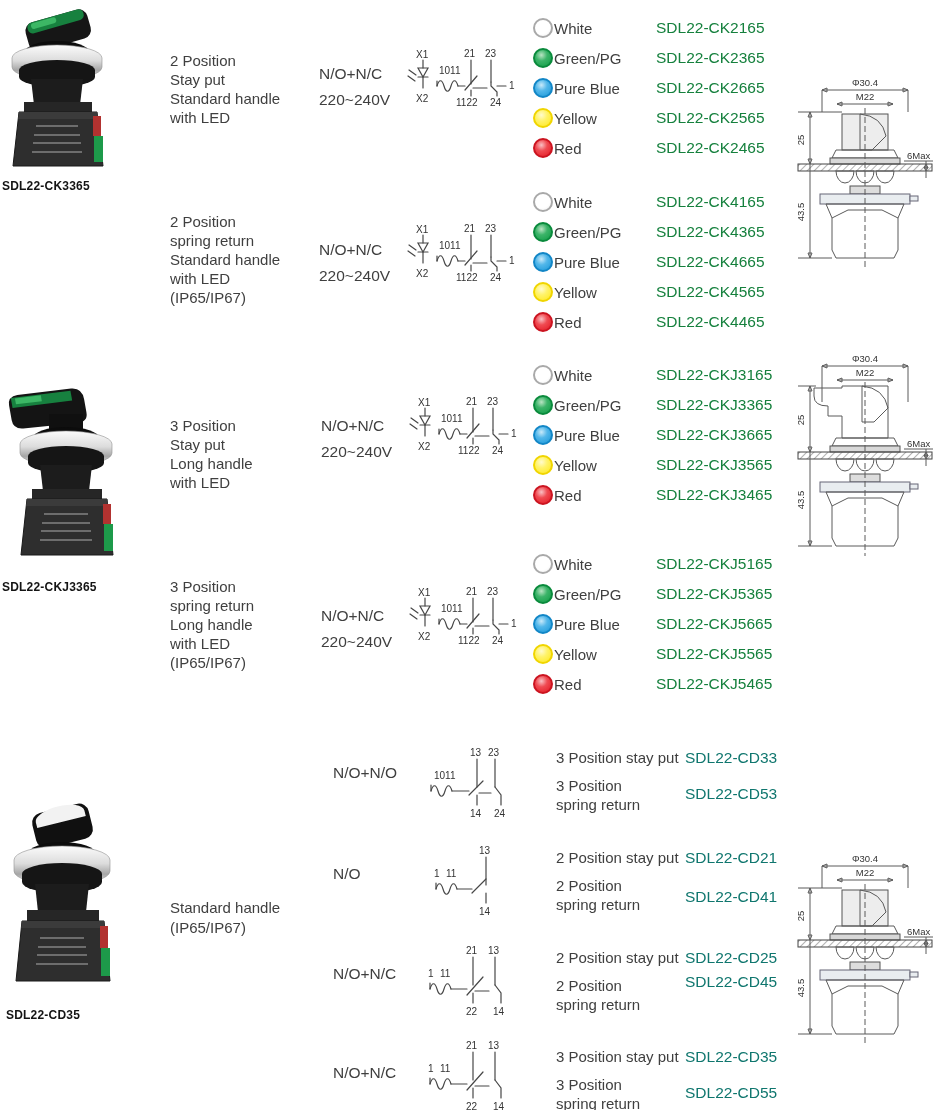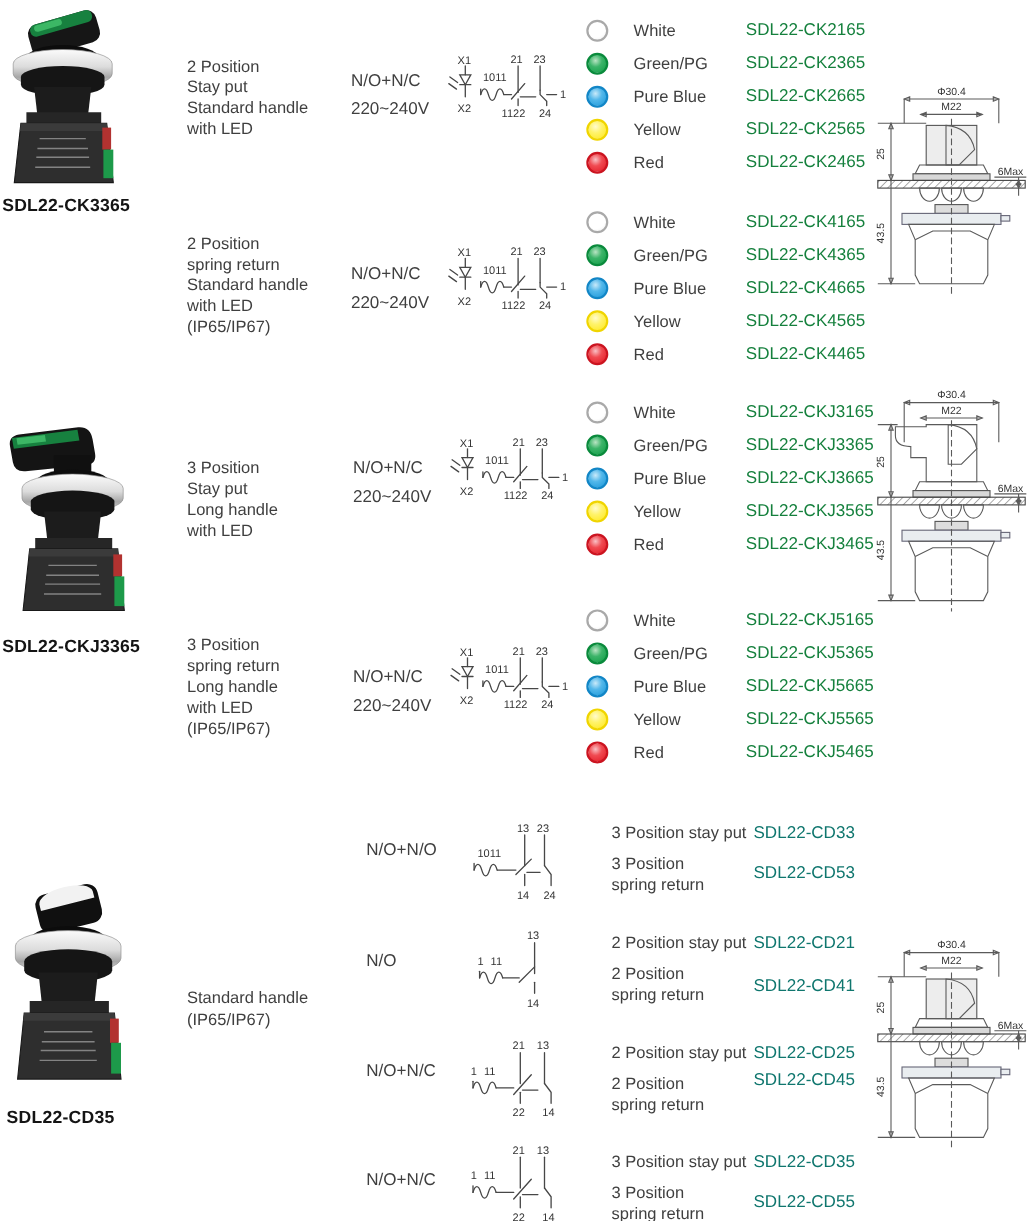--- a/index.html
+++ b/index.html
@@ -1,26 +1,26 @@
 <!DOCTYPE html>
 <html><head>
 <meta charset="utf-8">
 <style>
   html,body{margin:0;padding:0;background:#fff}
   .page{position:relative;width:940px;height:1110px;background:#ffffff;overflow:hidden;
         font-family:"Liberation Sans","DejaVu Sans",sans-serif;color:#3d3d3d}
   .abs{position:absolute}
   .desc{font-size:15px;line-height:19px;white-space:pre-line;color:#3f3f3f}
   .rating{font-size:15.5px;line-height:26px;color:#3f3f3f}
-  .model{font-size:16px;font-weight:bold;color:#141414;letter-spacing:.2px}
+  .model{font-size:12px;font-weight:bold;color:#141414;letter-spacing:.2px}
   .hnote{font-size:15px;line-height:20px;white-space:pre-line;color:#3f3f3f}
   .colorlist{width:265px}
   .color-row{display:flex;align-items:center;height:30px}
   .swatch{width:16px;height:16px;border-radius:50%;flex:0 0 auto}
-  .cname{font-size:15px;color:#3f3f3f;margin-left:23px;width:102px}
+  .cname{font-size:15px;color:#3f3f3f;margin-left:1px;width:102px}
   .code{font-size:15.5px;color:#15803d;white-space:nowrap}
   .sw-white{background:radial-gradient(circle at 40% 32%,#ffffff 0%,#ffffff 60%,#ececec 100%);border:2px solid #a9a9a9}
   .sw-green{background:radial-gradient(circle at 40% 32%,#b9e4c3 0%,#3cb469 40%,#0e9c44 100%);border:2px solid #0a8a3c}
   .sw-blue{background:radial-gradient(circle at 40% 32%,#c8e9f9 0%,#52b7ea 40%,#1a97d8 100%);border:2px solid #1286c6}
   .sw-yellow{background:radial-gradient(circle at 40% 32%,#fffbce 0%,#fff36a 40%,#ffe81a 100%);border:2px solid #f0d500}
   .sw-red{background:radial-gradient(circle at 40% 32%,#f9c0c4 0%,#f04b52 40%,#e21722 100%);border:2px solid #cb1420}
   
   .vrow{width:470px;height:90px}
   .vdesc{position:absolute;left:223px;font-size:15px;line-height:19px;white-space:pre-line;color:#3f3f3f}
   .vcode{position:absolute;left:352px;font-size:15.5px;color:#0f766e;white-space:nowrap}

